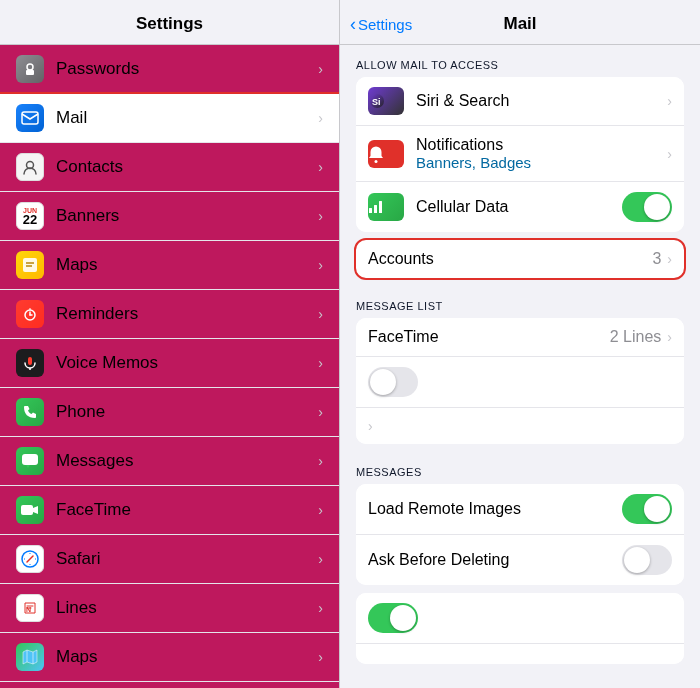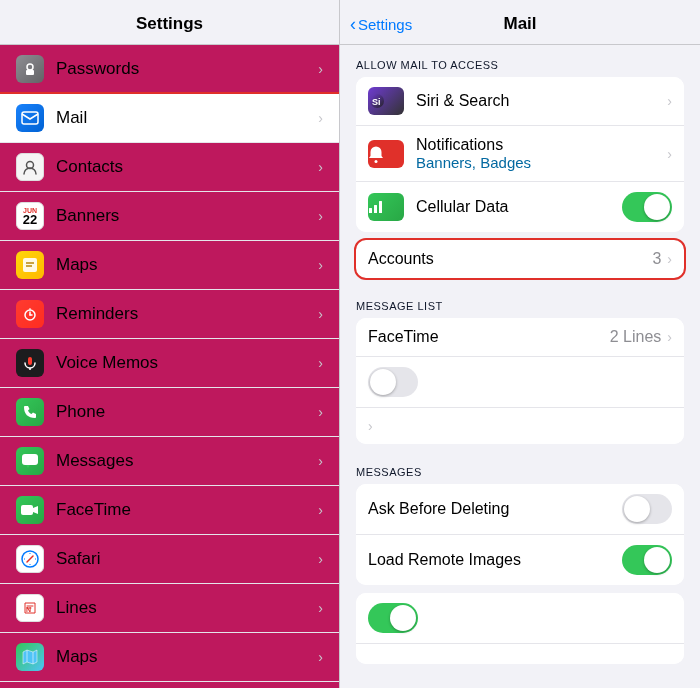--- a/index.html
+++ b/index.html
@@ -456,38 +456,38 @@
         </div>
         <div class="settings-item">
           <span class="s-chevron">›</span>
         </div>
       </div>
 
     <div class="section-label">MESSAGES</div>
     <div class="settings-group mb8" id="messages-group">
         <div class="settings-item">
           <div class="s-label-group">
+            <div class="s-label">Load Remote Images</div>
+          </div>
+          <div class="toggle on">
+            <div class="toggle-knob"></div>
+          </div>
+        </div>
+        <div class="settings-item">
+          <div class="s-label-group">
             <div class="s-label">Ask Before Deleting</div>
           </div>
           <div class="toggle off">
             <div class="toggle-knob"></div>
           </div>
         </div>
-        <div class="settings-item">
-          <div class="s-label-group">
-            <div class="s-label">Load Remote Images</div>
-          </div>
+      </div>
+
+    <div class="settings-group mb8" id="threading-group">
+        <div class="settings-item">
           <div class="toggle on">
             <div class="toggle-knob"></div>
           </div>
         </div>
-      </div>
-
-    <div class="settings-group mb8" id="threading-group">
-        <div class="settings-item">
-          <div class="toggle on">
-            <div class="toggle-knob"></div>
-          </div>
-        </div>
         <div class="settings-item"></div>
       </div>
   </div>
 </div>
 
 </body></html>

